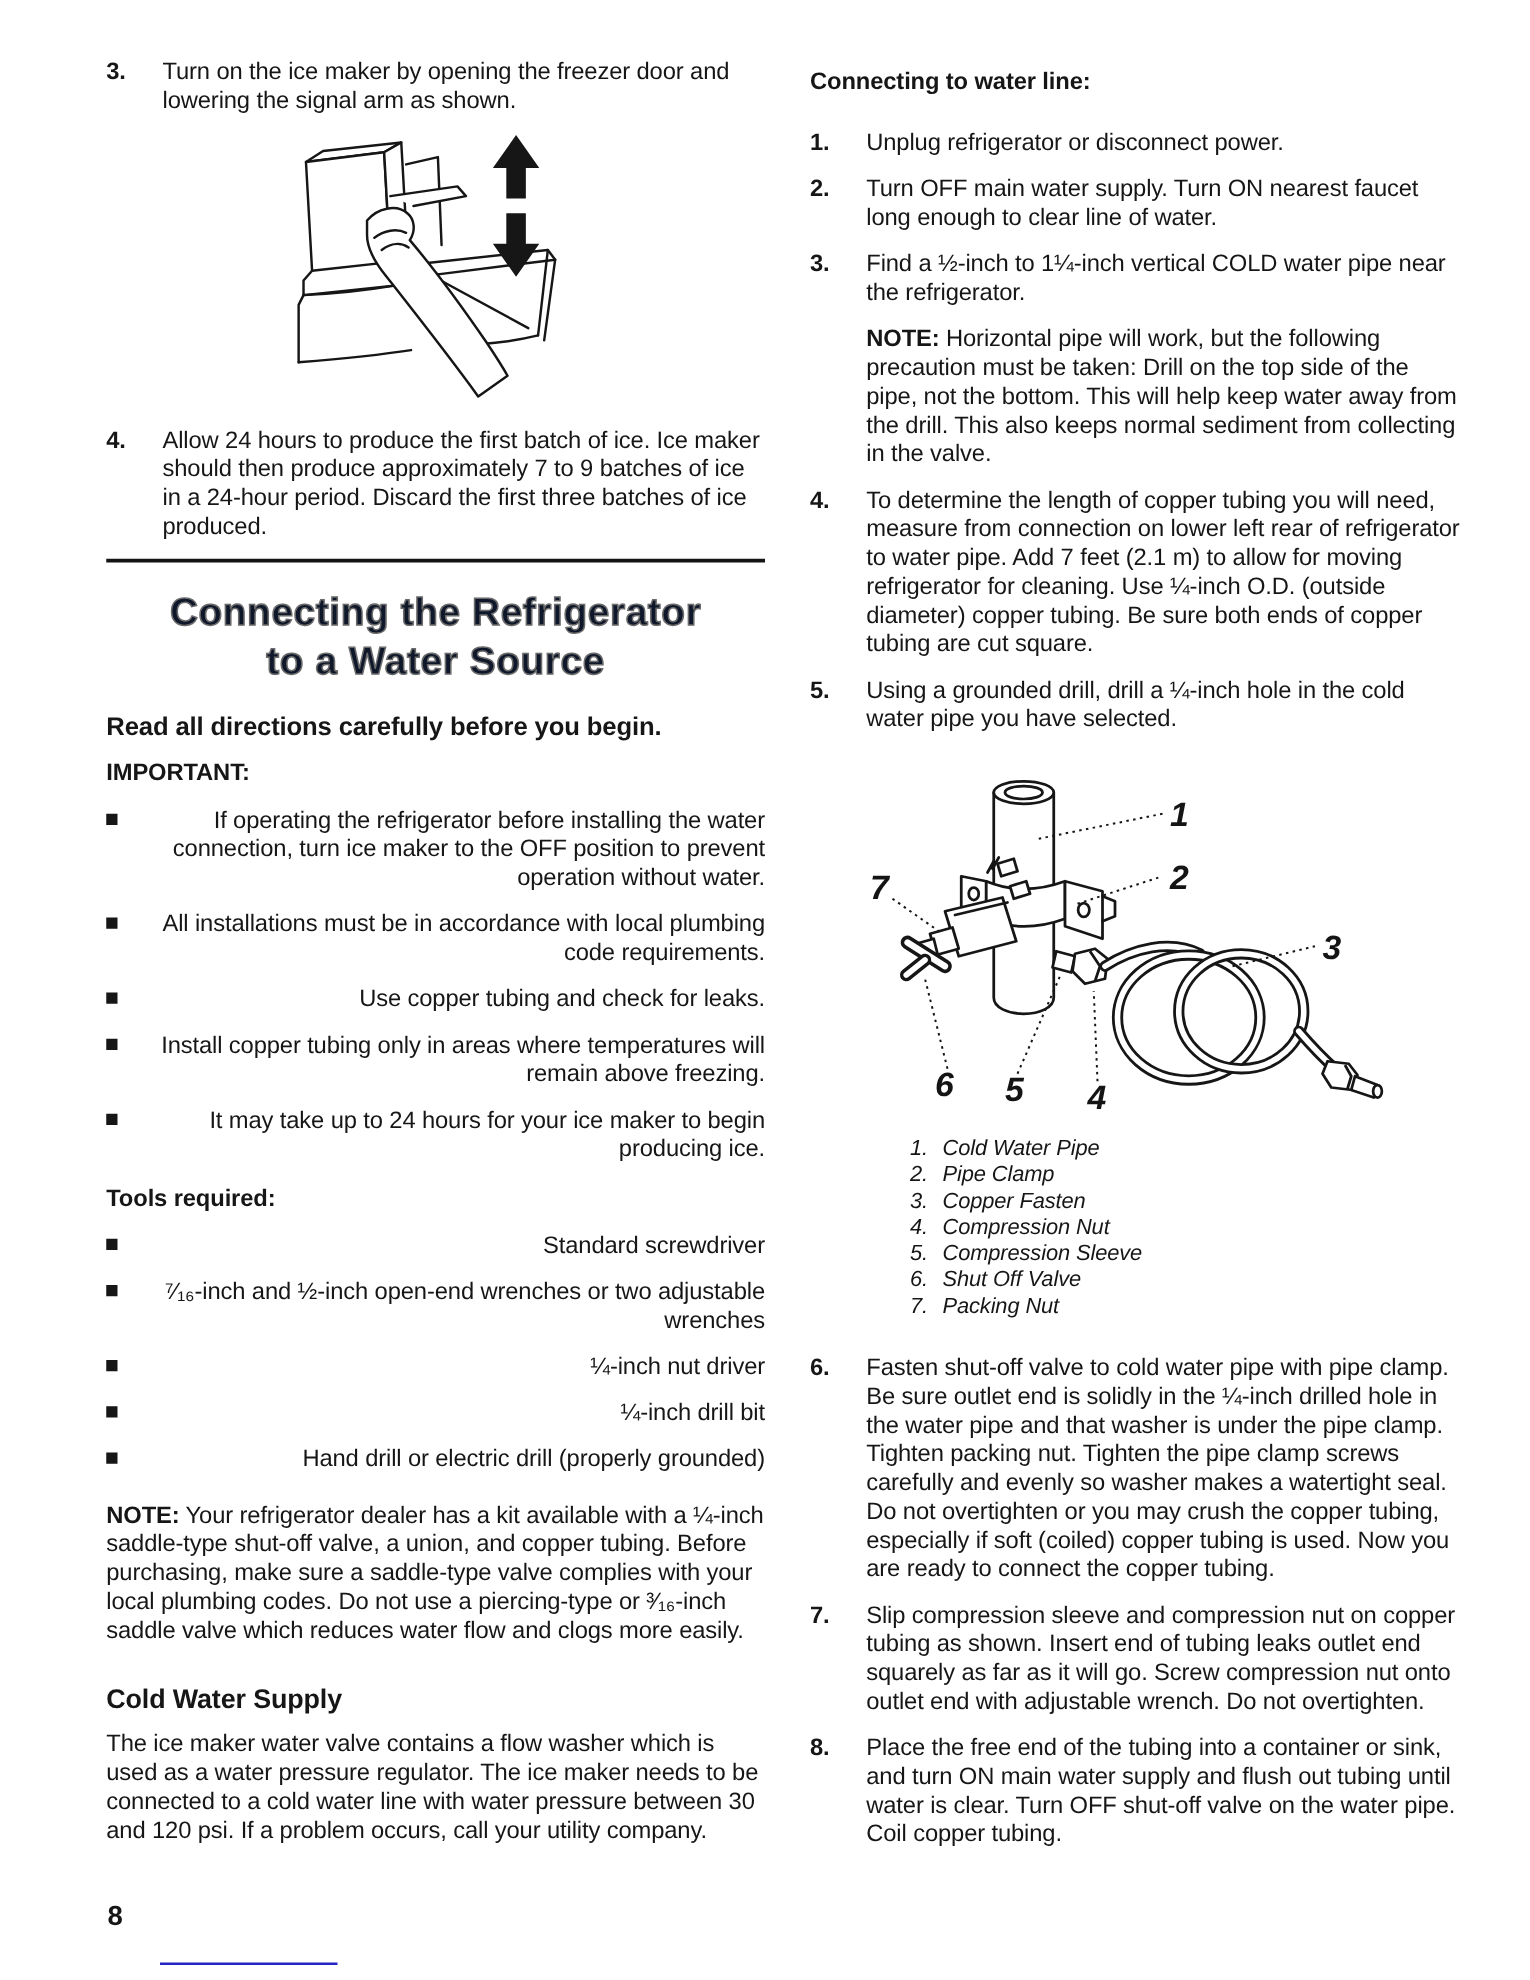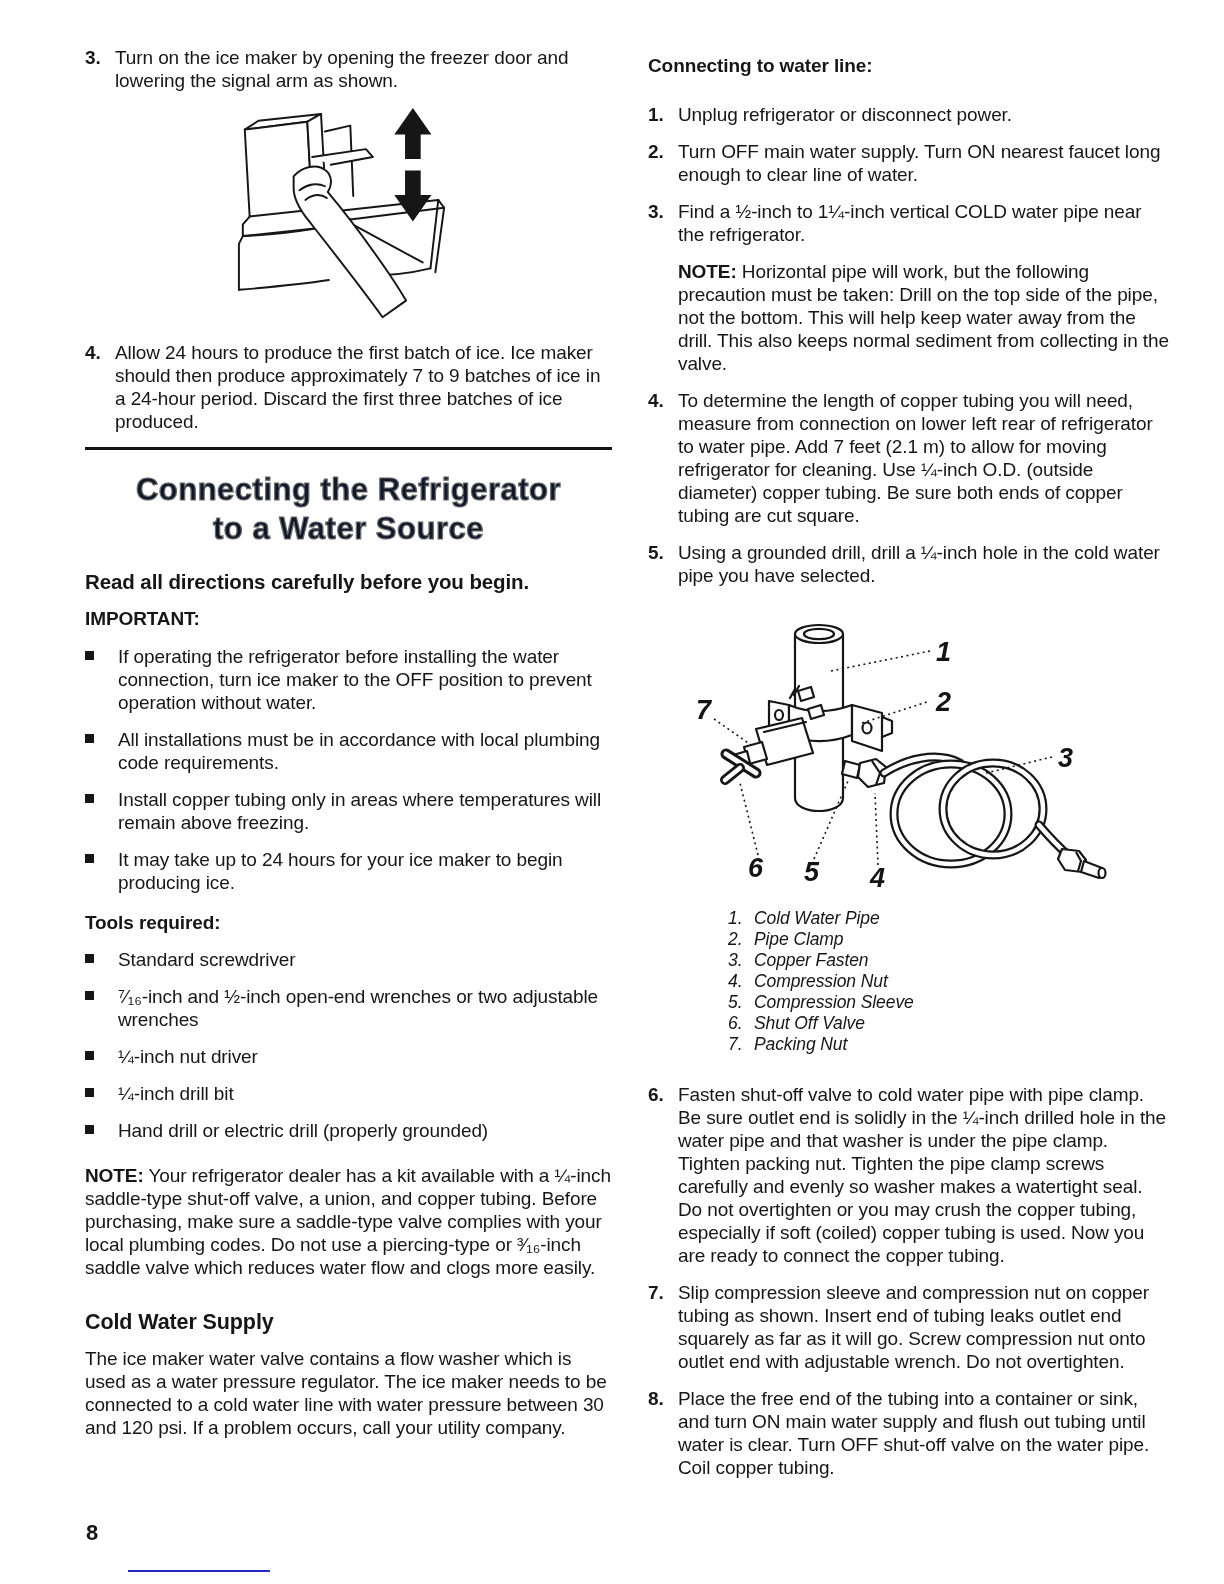--- a/index.html
+++ b/index.html
@@ -15,27 +15,27 @@
   .columns {
     position:absolute; left:85px; top:46px;
     display:flex; gap:36px;
   }
   .col { font-size:19px; line-height:23px; letter-spacing:-0.1px; }
   .col-left  { width:527px; }
   .col-right { width:522px; padding-top:8px; }
 
   .step { display:flex; margin-bottom:14px; }
   .step-num { flex:none; width:30px; font-weight:bold; }
-  .step-body { flex:1; }
+  .step-body { flex:1;margin-left:15px; }
   .step-note { margin:14px 0 0 0; }
 
   .bullet { display:flex; margin-bottom:14px; }
   .bullet-marker { flex:none; width:33px; padding-top:6px; }
   .bullet-marker .sq { display:block; width:9px; height:9px; background:#161616; }
-  .bullet-body { flex:1; }
+  .bullet-body { flex:1;text-align:right; }
 
   .bold { font-weight:bold; }
   .para { margin-bottom:14px; }
 
   .illus-wrap { margin:8px 0 10px 150px; }
   .rule { border-top:3px solid #141414; margin:14px 0 20px 0; }
 
   .outline-title {
     text-align:center;
     font-size:31px; line-height:39px; font-weight:bold;
@@ -133,20 +133,26 @@
       <div class="bullet">
         <span class="bullet-marker">
             <span class="sq"></span>
           </span>
         <span class="bullet-body">All installations must be in accordance with local plumbing code requirements.</span>
       </div>
       <div class="bullet">
         <span class="bullet-marker">
             <span class="sq"></span>
           </span>
+        <span class="bullet-body">Use copper tubing and check for leaks.</span>
+      </div>
+      <div class="bullet">
+        <span class="bullet-marker">
+            <span class="sq"></span>
+          </span>
         <span class="bullet-body">Install copper tubing only in areas where temperatures will remain above freezing.</span>
       </div>
       <div class="bullet">
         <span class="bullet-marker">
             <span class="sq"></span>
           </span>
         <span class="bullet-body">It may take up to 24 hours for your ice maker to begin producing ice.</span>
       </div>
 
       <div class="tools-label">Tools required:</div>

